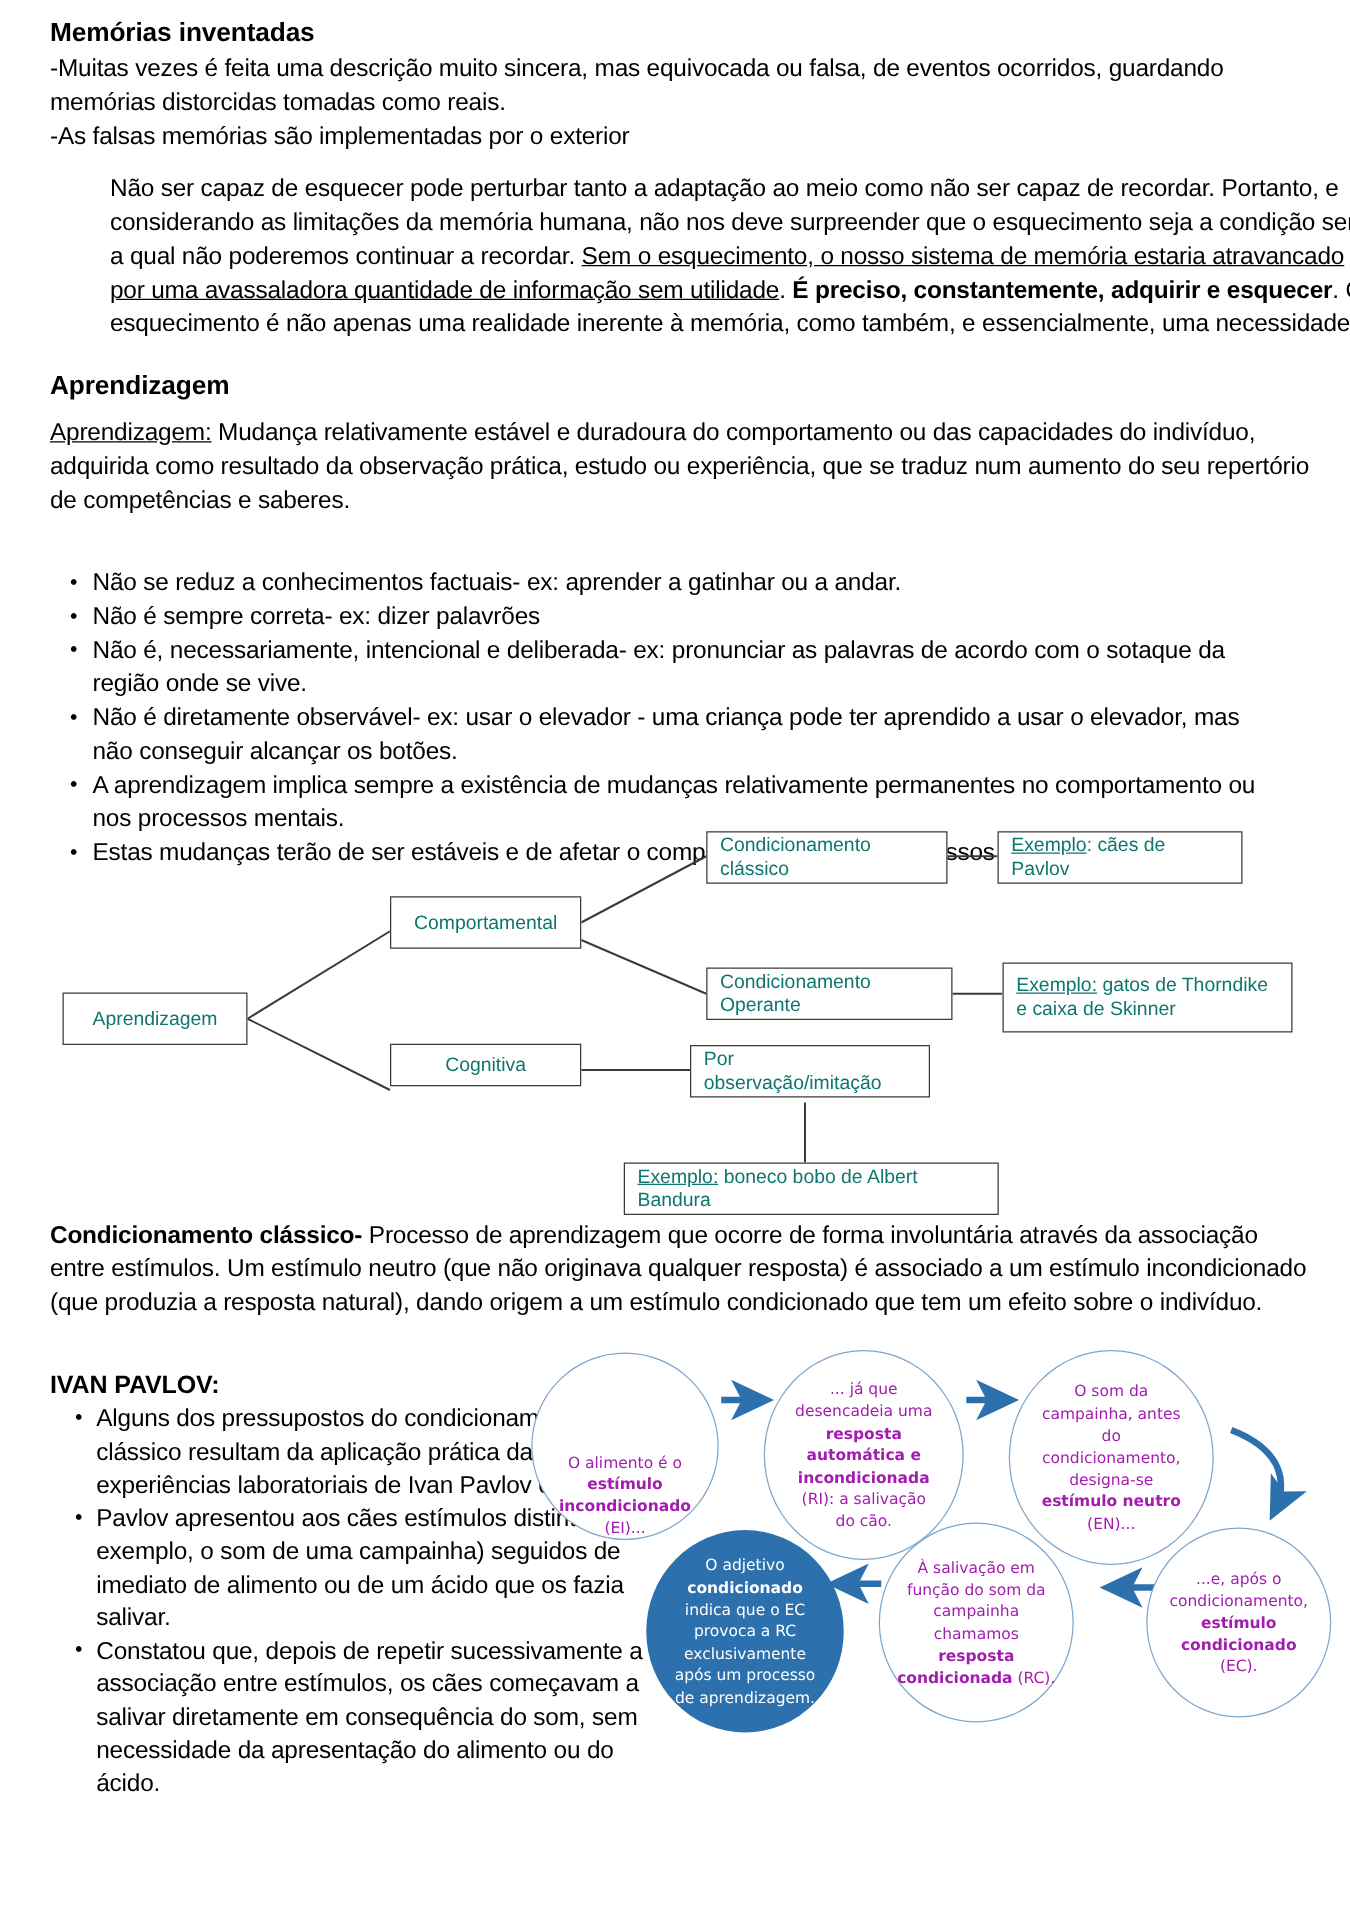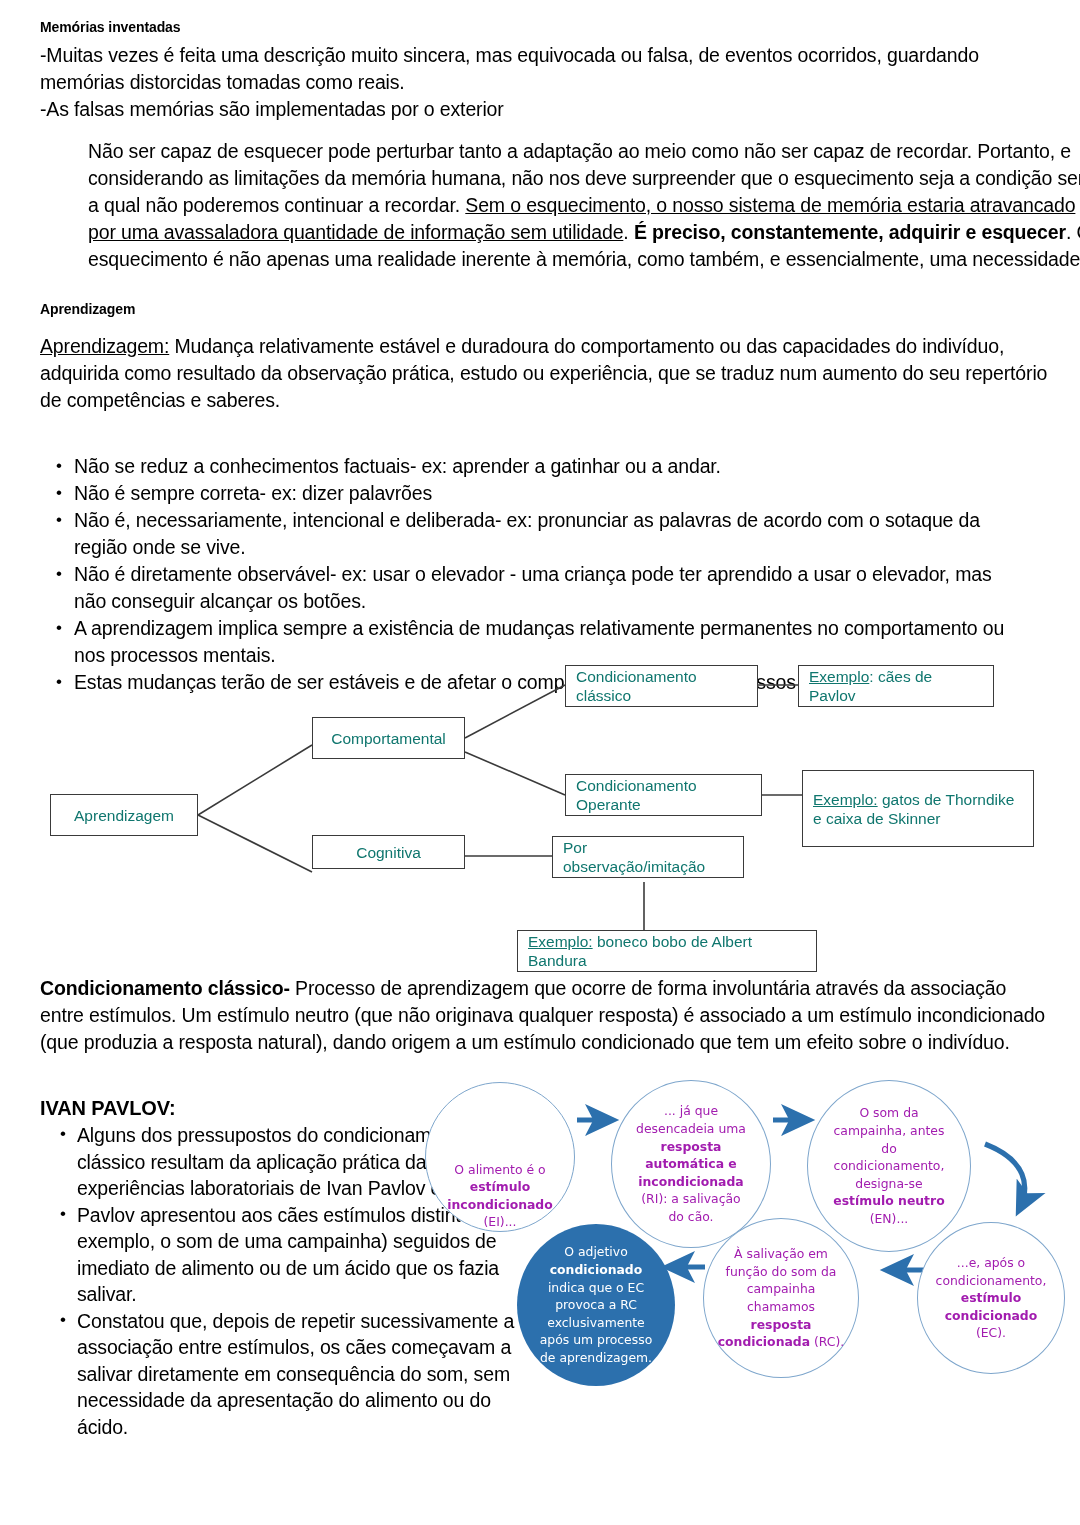--- a/index.html
+++ b/index.html
@@ -18,21 +18,21 @@
   .page {
     position: absolute;
     left: 0; top: 0;
     width: 1080px;
     height: 1525px;
   }
 
   
   .txt-block { position: absolute; }
   h2.heading {
-    font-size: 14px;
+    font-size: 21px;
     font-weight: bold;
     margin: 0;
     line-height: 26px;
     letter-spacing: -0.1px;
   }
   p.para {
     font-size: 19.5px;
     line-height: 27px;
     margin: 0;
     letter-spacing: -0.15px;
@@ -216,25 +216,25 @@
     </div>
 
     <div class="node" style="left:512px; top:176px; width:192px; height:42px;">
       <span>Por observação/imitação</span>
     </div>
 
     <div class="node" style="left:758px; top:5px; width:196px; height:42px;">
       <span><span class="u">Exemplo</span><span>: cães de Pavlov</span></span>
     </div>
 
-    <div class="node" style="left:762px; top:110px; width:232px; height:77px;">
+    <div class="node" style="left:762px; top:110px; width:232px; height:56px;">
       <span><span class="u">Exemplo:</span><span> gatos de Thorndike e caixa de Skinner</span></span>
     </div>
 
-    <div class="node" style="left:477px; top:270px; width:300px; height:42px;">
+    <div class="node" style="left:459px; top:270px; width:300px; height:42px;">
       <span><span class="u">Exemplo:</span><span> boneco bobo de Albert Bandura</span></span>
     </div>
   </div>
 
   <div class="txt-block" style="left:40px; top:975px; width:1010px;">
     <p class="para">
       <span class="b">Condicionamento clássico-</span><span> Processo de aprendizagem que ocorre de forma involuntária através da associação entre estímulos. Um estímulo neutro (que não originava qualquer resposta) é associado a um estímulo incondicionado (que produzia a resposta natural), dando origem a um estímulo condicionado que tem um efeito sobre o indivíduo.</span>
     </p>
   </div>
 

